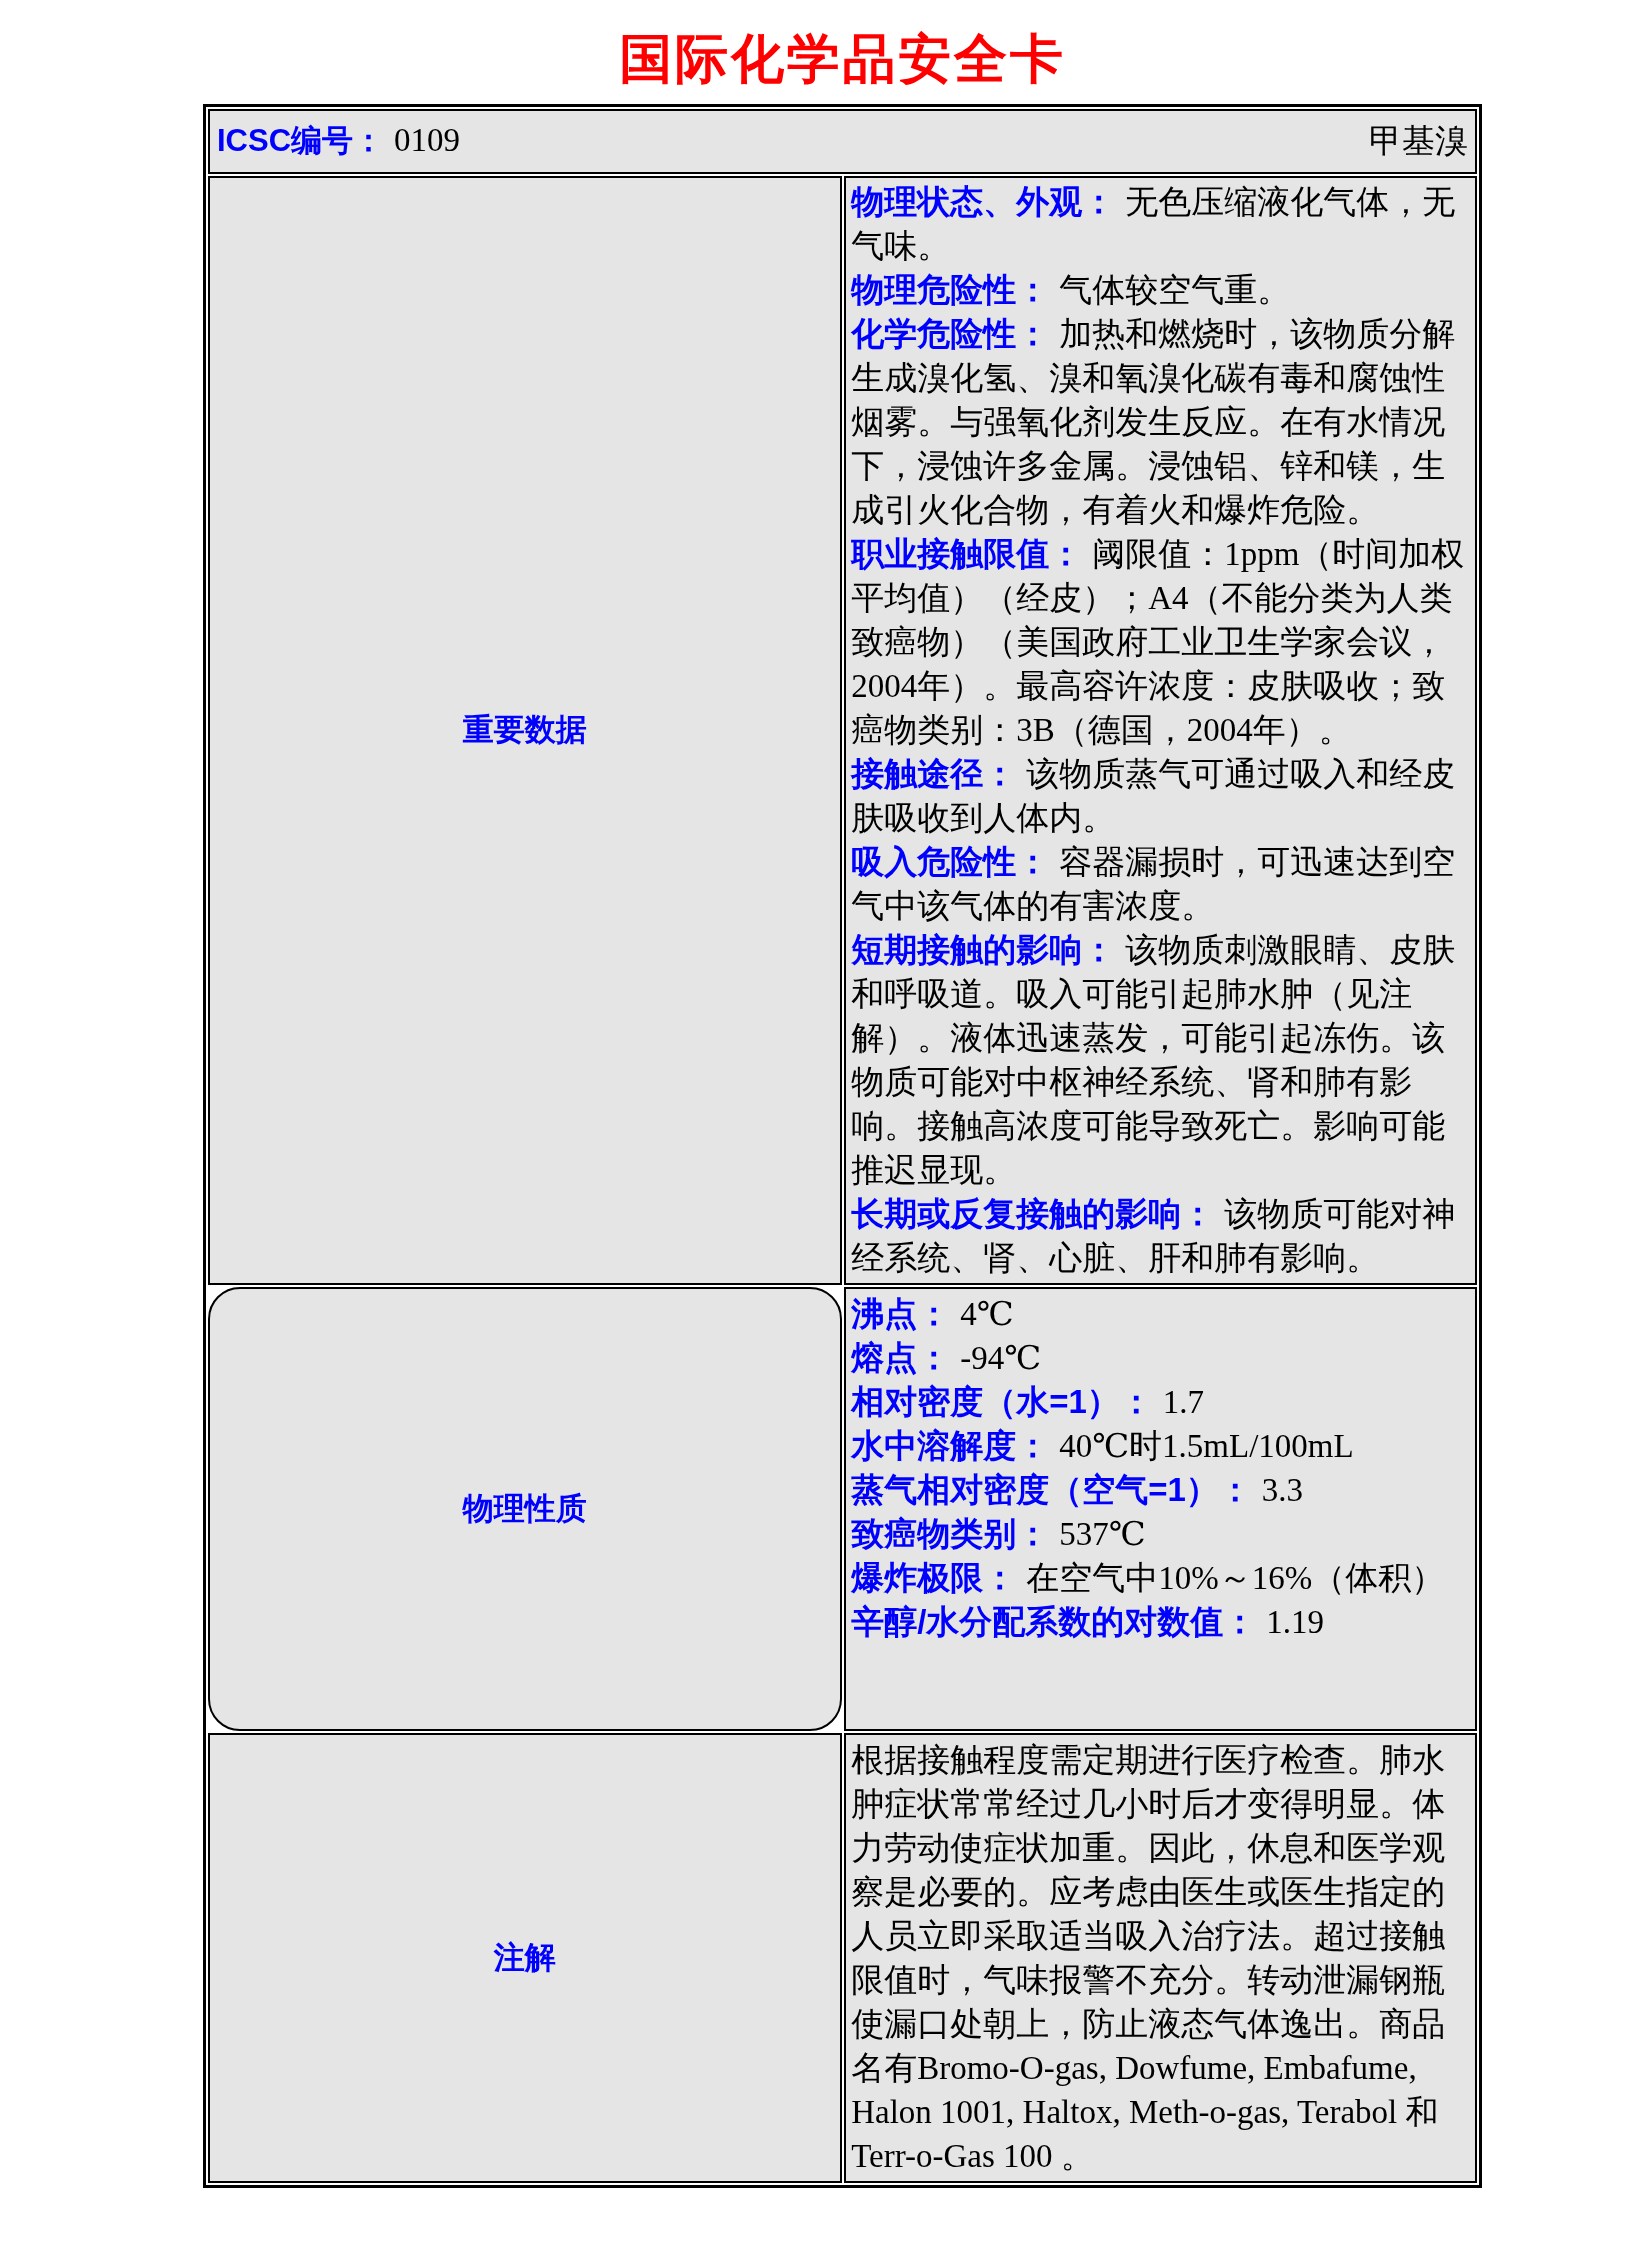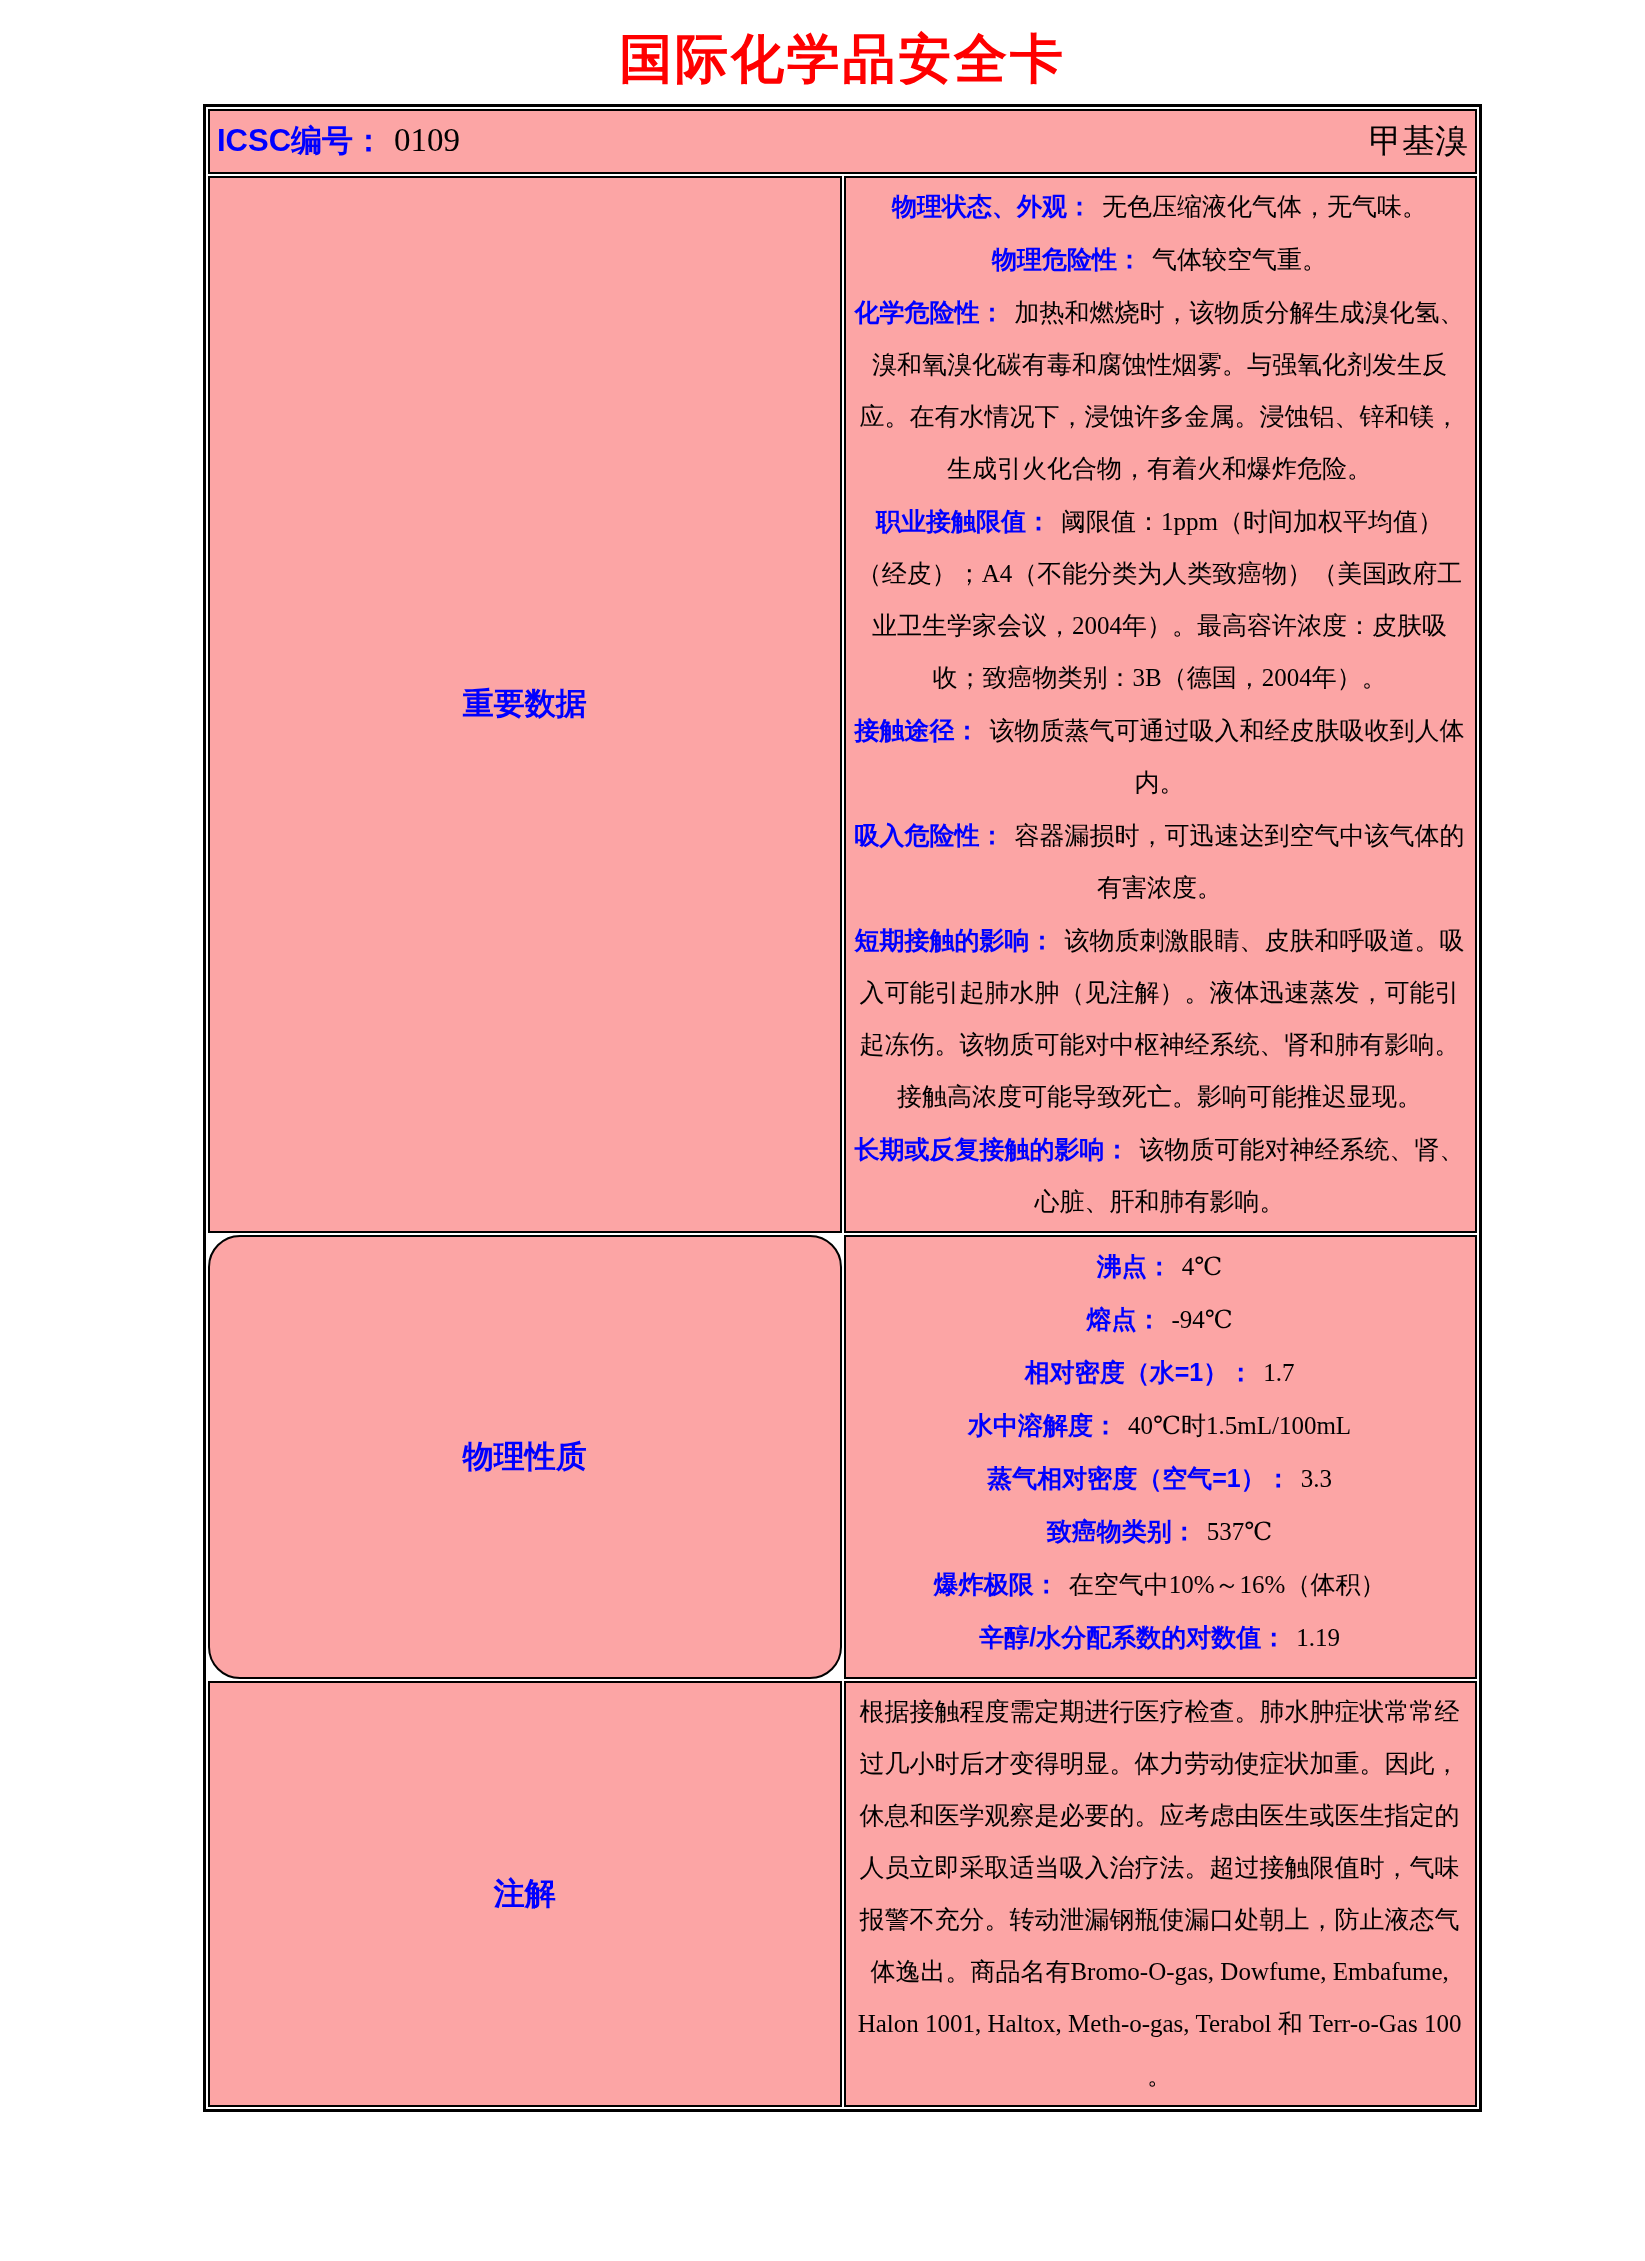--- a/index.html
+++ b/index.html
@@ -10,29 +10,29 @@
   .page-title{
     position:absolute;left:203px;top:24px;width:1279px;text-align:center;
     font-family:"Liberation Sans","DejaVu Sans",sans-serif;
     font-weight:bold;font-size:53px;letter-spacing:2.8px;color:#ff0000;
   }
   table.card{
     position:absolute;left:203px;top:104px;width:1279px;
     border:3.6px solid #000;border-spacing:2.8px;border-collapse:separate;
     background:#fff;table-layout:fixed;
   }
-  td{border:2.1px solid #000;background:#fca5a5;overflow:hidden;}
+  td{border:2.1px solid #000;background:#e5e5e5;overflow:hidden;}
   td.rowlabel{
     width:163px;text-align:center;vertical-align:middle;
     font-family:"Liberation Sans","DejaVu Sans",sans-serif;
     font-weight:bold;font-size:31px;color:#0000ff;padding:0;
   }
   td.content{
-    vertical-align:top;font-size:25px;line-height:52px;padding:2.8px 7px 2.8px 5.7px;
-    text-align:center;word-break:break-word;
+    vertical-align:top;font-size:33px;line-height:44px;padding:2.8px 7px 2.8px 5.7px;
+    text-align:left;word-break:break-word;
   }
   .fld{
     font-family:"Liberation Sans","DejaVu Sans",sans-serif;
     font-weight:bold;color:#0000ff;margin-right:10px;
   }
   td.header-row{height:55px;vertical-align:middle;padding:2.8px 7px;}
   .hdr-flex{display:flex;justify-content:space-between;align-items:center;}
   .hdr-left{font-size:33px;}
   .hdr-left .fld{font-size:31px;}
   .hdr-name{font-size:33px;}

